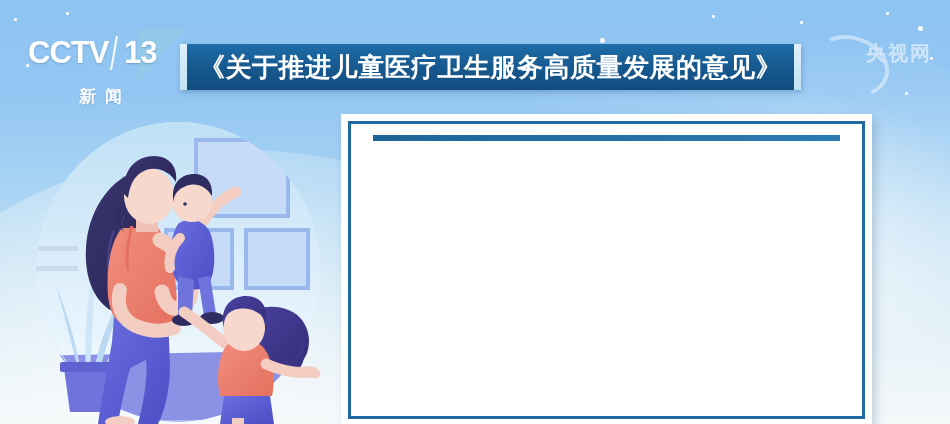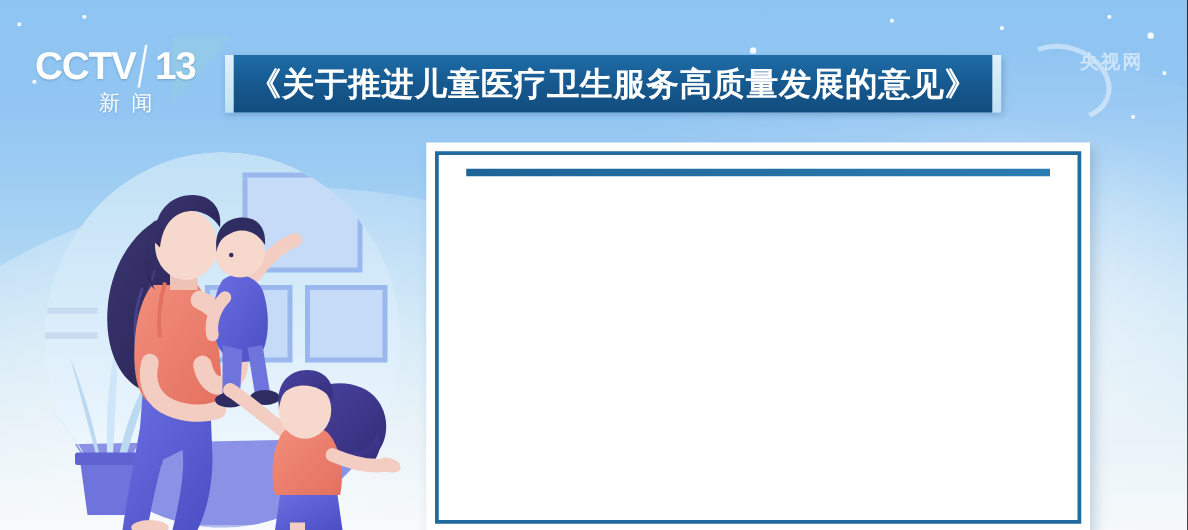--- a/index.html
+++ b/index.html
@@ -69,23 +69,23 @@
   }
   .logo-13 {
     display: inline-block;
     margin-left: 5px;
     padding: 0 6px 0 9px;
     border-left: 2px solid rgba(255,255,255,0.95);
     transform: skewX(-10deg);
   }
   .logo-13 > span { display: inline-block; transform: skewX(10deg); }
   .logo-sub {
-    margin-top: 1px;
+    margin-top: 15px;
     font-size: 17px;
-    font-weight: normal;
+    font-weight: bold;
     color: #ffffff;
     letter-spacing: 9px;
     text-align: center;
     padding-left: 8px;
     text-shadow: 0 1px 2px rgba(40,90,140,0.3);
   }
 
   
   #title-banner {
     position: absolute;
@@ -117,22 +117,22 @@
   
   #watermark {
     position: absolute;
     right: 14px; top: 34px;
     width: 150px; height: 52px;
     opacity: .55;
     pointer-events: none;
   }
   .wm-cn {
     position: absolute;
-    right: 21px; top: 6px;
-    font-size: 15px;
+    right: 4px; top: 6px;
+    font-size: 20px;
     font-weight: bold;
     color: #ffffff;
     letter-spacing: 2px;
   }
   .wm-en {
     position: absolute;
     left: 2px; top: 20px;
     font-size: 25px;
     font-weight: bold;
     color: #ffffff;

